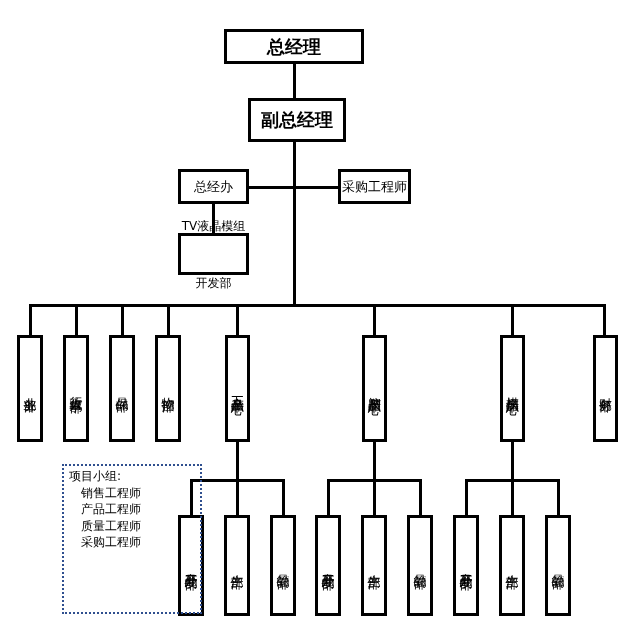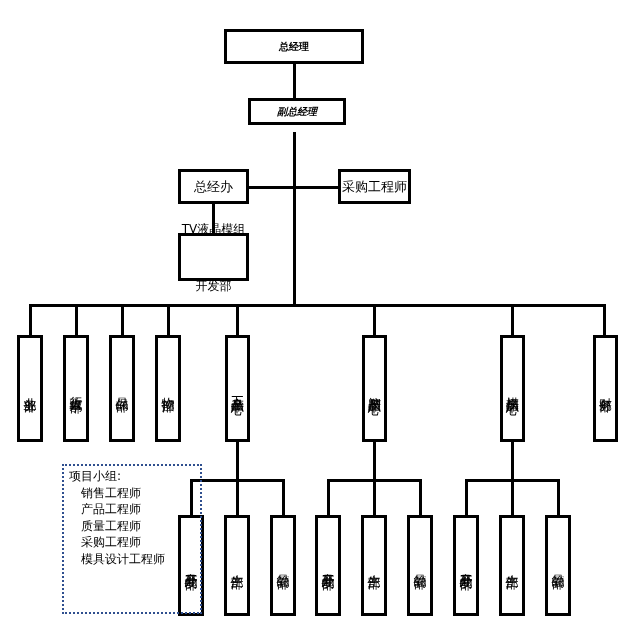--- a/index.html
+++ b/index.html
@@ -2,21 +2,21 @@
 <html><head>
 <meta charset="utf-8">
 <style>
   html, body { margin:0; padding:0; background:#ffffff; }
   body { width:632px; height:641px; position:relative; overflow:hidden;
          font-family:"DejaVu Sans", "Liberation Sans", sans-serif; color:#000; }
   .line { position:absolute; background:#000; }
   .box { position:absolute; box-sizing:border-box; border:3px solid #000; background:#fff;
          display:flex; align-items:center; justify-content:center; text-align:center; }
   .hbox { font-size:13px; }
-  .hbox.bold { font-weight:bold; font-size:10px; }
+  .hbox.bold { font-weight:bold; font-size:18px; }
   .vbox { writing-mode:vertical-rl; text-orientation:upright; font-size:13px; letter-spacing:1px; line-height:1; }
   .tvbox { font-size:12px; line-height:18px; flex-direction:column; }
   .note { position:absolute; left:30px; top:464px; width:140px; height:150px; box-sizing:border-box;
           border:2px dotted #2f4f8f; padding:2px 0 0 5px; font-size:12px; line-height:16.5px;margin-left:32px; }
   .note .item { padding-left:12px; display:block; }
 </style>
 </head>
 <body>
 
 <div class="line" style="left:293px;top:63px;width:3px;height:35px;"></div>
@@ -45,31 +45,31 @@
 <div class="line" style="left:419px;top:479px;width:3px;height:36px;"></div>
 
 <div class="line" style="left:511px;top:441px;width:3px;height:74px;"></div>
 <div class="line" style="left:465px;top:479px;width:94px;height:3px;"></div>
 <div class="line" style="left:465px;top:479px;width:3px;height:36px;"></div>
 <div class="line" style="left:557px;top:479px;width:3px;height:36px;"></div>
 
 <div class="box hbox bold" style="left:224px;top:29px;width:140px;height:35px;">
   <span>总经理</span>
 </div>
-<div class="box hbox bold" style="left:248px;top:98px;width:98px;height:27px;font-style:italic;">
+<div class="box hbox bold" style="left:248px;top:98px;width:98px;height:44px;">
   <span>副总经理</span>
 </div>
 
 <div class="box hbox" style="left:178px;top:169px;width:71px;height:35px;">
   <span>总经办</span>
 </div>
 <div class="box hbox" style="left:338px;top:169px;width:73px;height:35px;">
   <span>采购工程师</span>
 </div>
-<div class="box tvbox" style="left:178px;top:233px;width:71px;height:48px;gap:39px;">
+<div class="box tvbox" style="left:178px;top:233px;width:71px;height:42px;gap:39px;">
   <span>TV液晶模组</span>
   <span>开发部</span>
 </div>
 
 <div class="box vbox" style="left:17px;top:335px;width:26px;height:107px;">
     <span>业务部</span>
   </div>
 <div class="box vbox" style="left:63px;top:335px;width:26px;height:107px;">
     <span>行政人事部</span>
   </div>
@@ -121,14 +121,13 @@
 <div class="box vbox" style="left:545px;top:515px;width:26px;height:101px;">
     <span>品管部</span>
   </div>
 
 <div class="note">
   <span style="display:block;">项目小组:</span>
   <span class="item">销售工程师</span>
   <span class="item">产品工程师</span>
   <span class="item">质量工程师</span>
   <span class="item">采购工程师</span>
-  <span class="item">模具设计工程师</span>
 </div>
 
 </body></html>

